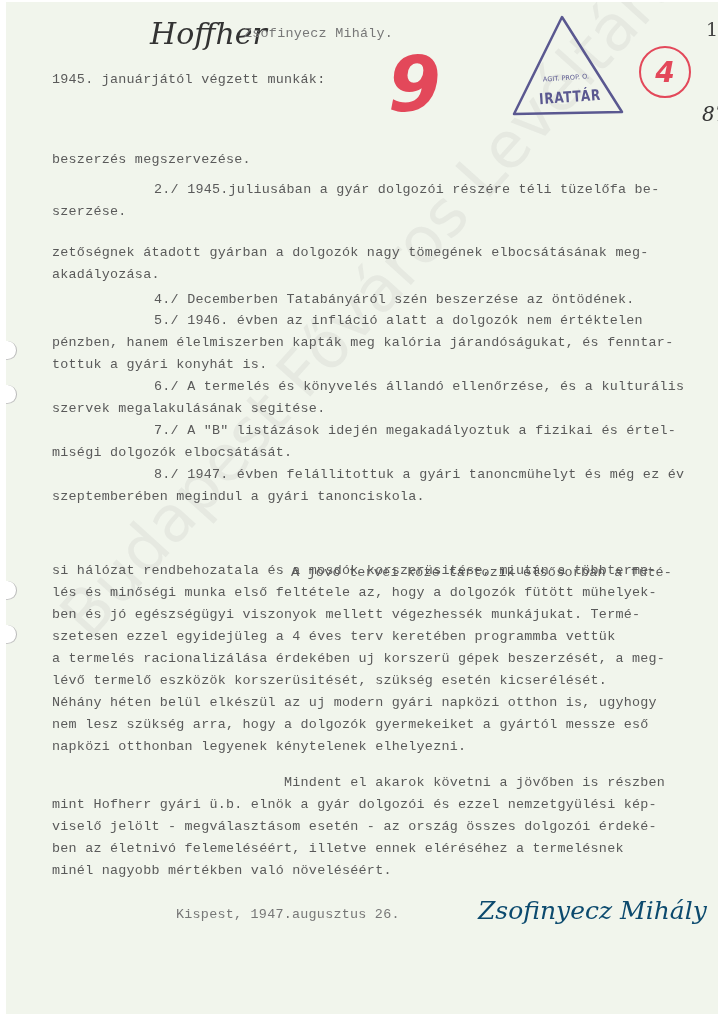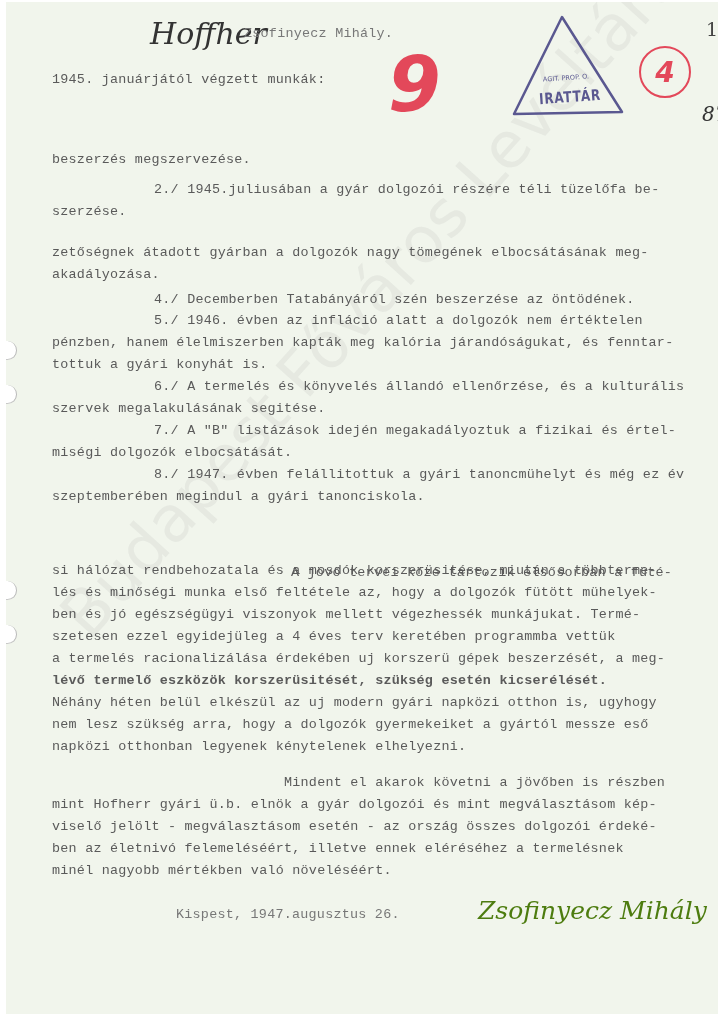--- a/index.html
+++ b/index.html
@@ -112,26 +112,26 @@
 
   <div class="typed" style="left:148px; top:466px;">8./ 1947. évben felállitottuk a gyári tanoncmühelyt és még ez év</div>
   <div class="typed" style="left:46px; top:488px;">szeptemberében megindul a gyári tanonciskola.</div>
 
   <div class="typed" style="left:285px; top:564px;">A jövő tervei közé tartozik elsősorban a füté-</div>
   <div class="typed" style="left:46px; top:562px;">si hálózat rendbehozatala és a mosdók korszerüsitése, miután a többterme-</div>
   <div class="typed" style="left:46px; top:584px;">lés és minőségi munka első feltétele az, hogy a dolgozók fütött mühelyek-</div>
   <div class="typed" style="left:46px; top:606px;">ben és jó egészségügyi viszonyok mellett végezhessék munkájukat. Termé-</div>
   <div class="typed" style="left:46px; top:628px;">szetesen ezzel egyidejüleg a 4 éves terv keretében programmba vettük</div>
   <div class="typed" style="left:46px; top:650px;">a termelés racionalizálása érdekében uj korszerü gépek beszerzését, a meg-</div>
-  <div class="typed" style="left:46px; top:672px;font-weight:bold;">lévő termelő eszközök korszerüsitését, szükség esetén kicserélését.</div>
+  <div class="typed" style="left:46px; top:672px;">lévő termelő eszközök korszerüsitését, szükség esetén kicserélését.</div>
   <div class="typed" style="left:46px; top:694px;">Néhány héten belül elkészül az uj modern gyári napközi otthon is, ugyhogy</div>
   <div class="typed" style="left:46px; top:716px;">nem lesz szükség arra, hogy a dolgozók gyermekeiket a gyártól messze eső</div>
   <div class="typed" style="left:46px; top:738px;">napközi otthonban legyenek kénytelenek elhelyezni.</div>
 
   <div class="typed" style="left:278px; top:774px;">Mindent el akarok követni a jövőben is részben</div>
-  <div class="typed" style="left:46px; top:796px;">mint Hofherr gyári ü.b. elnök a gyár dolgozói és mint megválasztásom kép-</div>
+  <div class="typed" style="left:46px; top:796px;">mint Hofherr gyári ü.b. elnök a gyár dolgozói és ezzel nemzetgyülési kép-</div>
   <div class="typed" style="left:46px; top:840px;">ben az életnivó felemeléséért, illetve ennek eléréséhez a termelésnek</div>
   <div class="typed" style="left:46px; top:818px;">viselő jelölt - megválasztásom esetén - az ország összes dolgozói érdeké-</div>
   <div class="typed" style="left:46px; top:862px;">minél nagyobb mértékben való növeléséért.</div>
 
   <div class="typed" style="left:170px; top:906px; color:#777;">Kispest, 1947.augusztus 26.</div>
-  <div class="hand" style="left:452px; top:894px; font-size:25px; color:#4d7c0f;">Zsofinyecz Mihály</div>
+  <div class="hand" style="left:452px; top:894px; font-size:25px; color:#0c4a6e;">Zsofinyecz Mihály</div>
 </div>
 
 </body></html>

